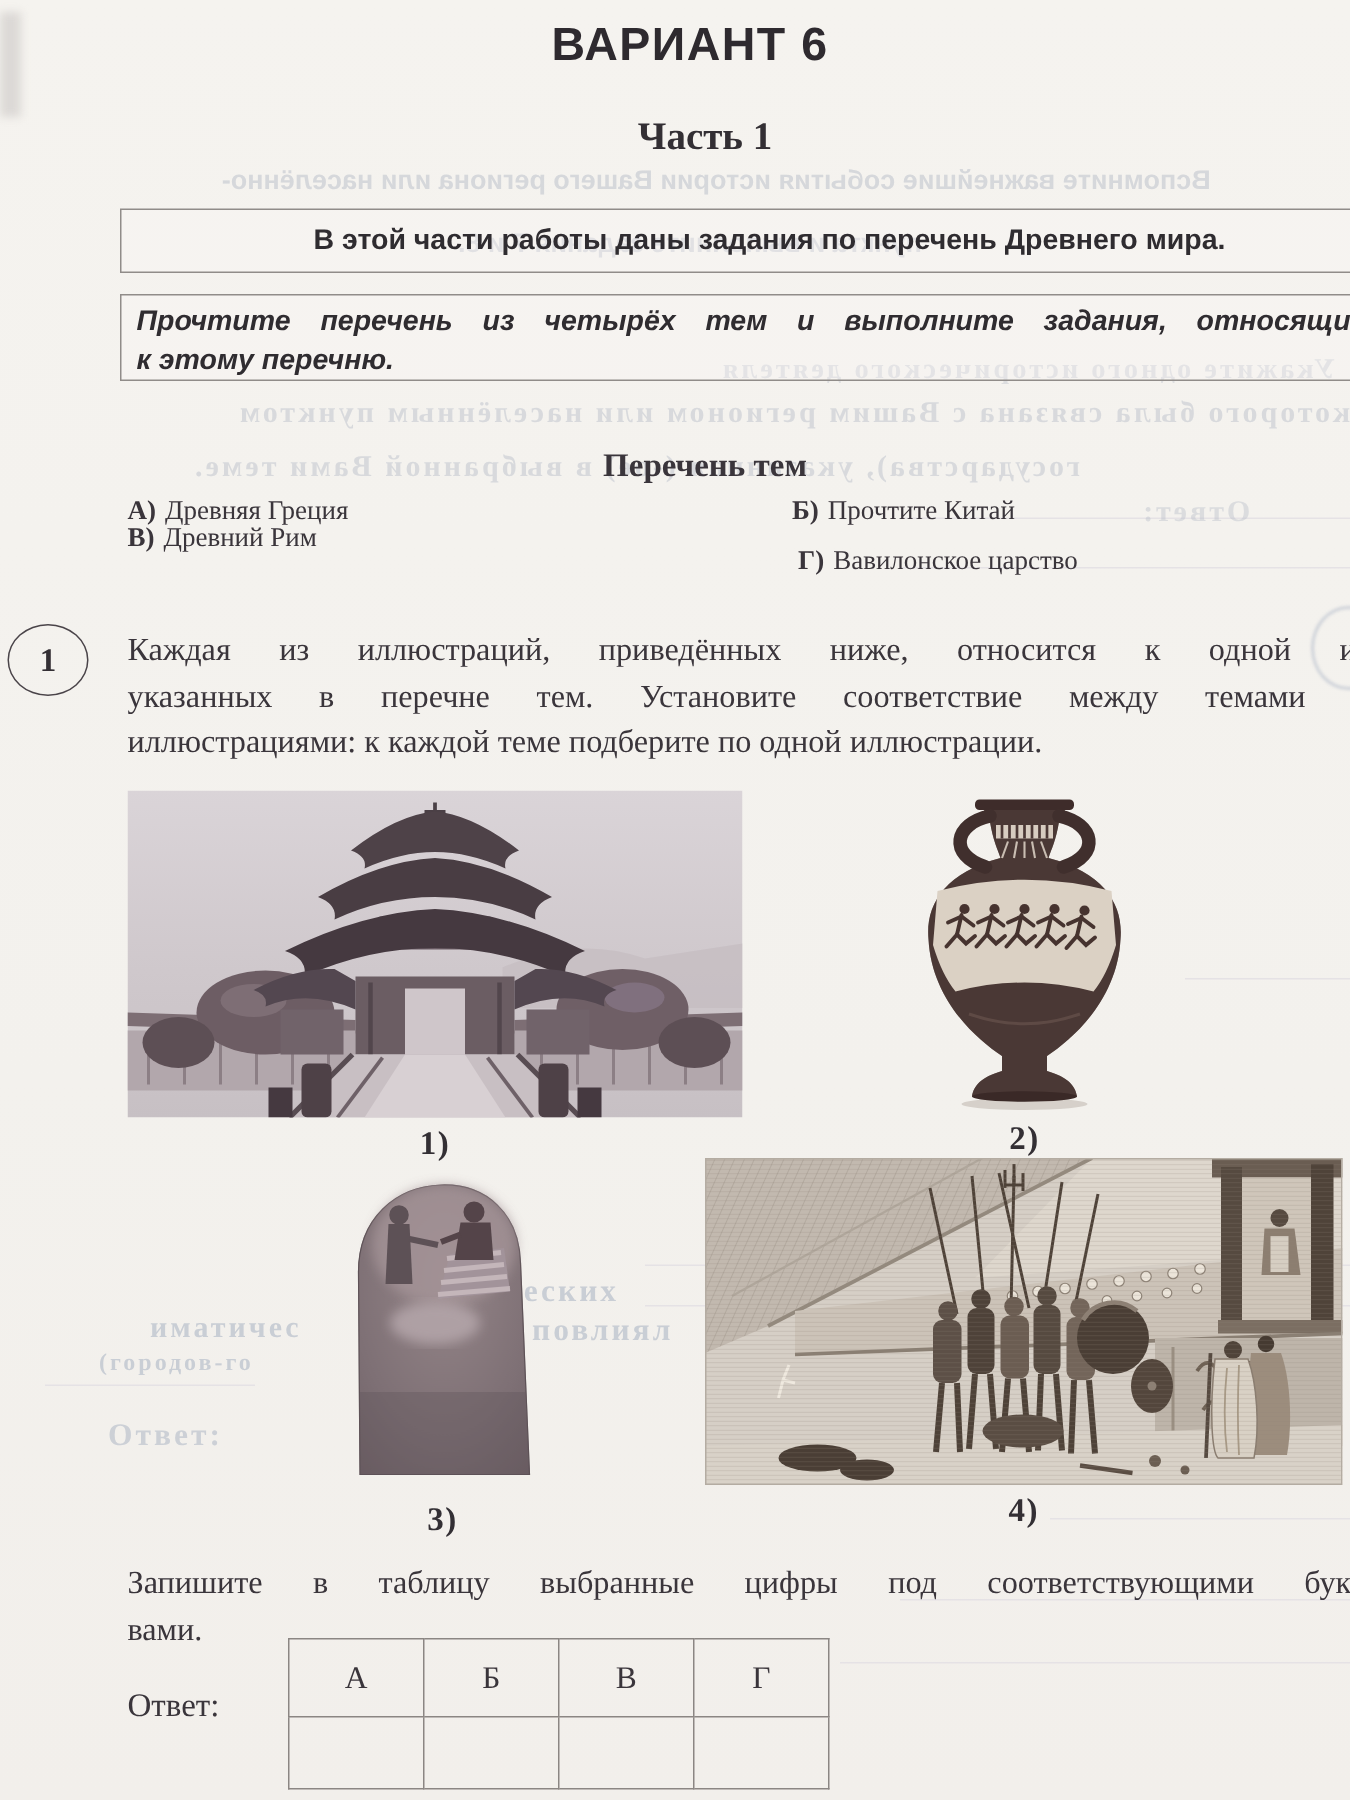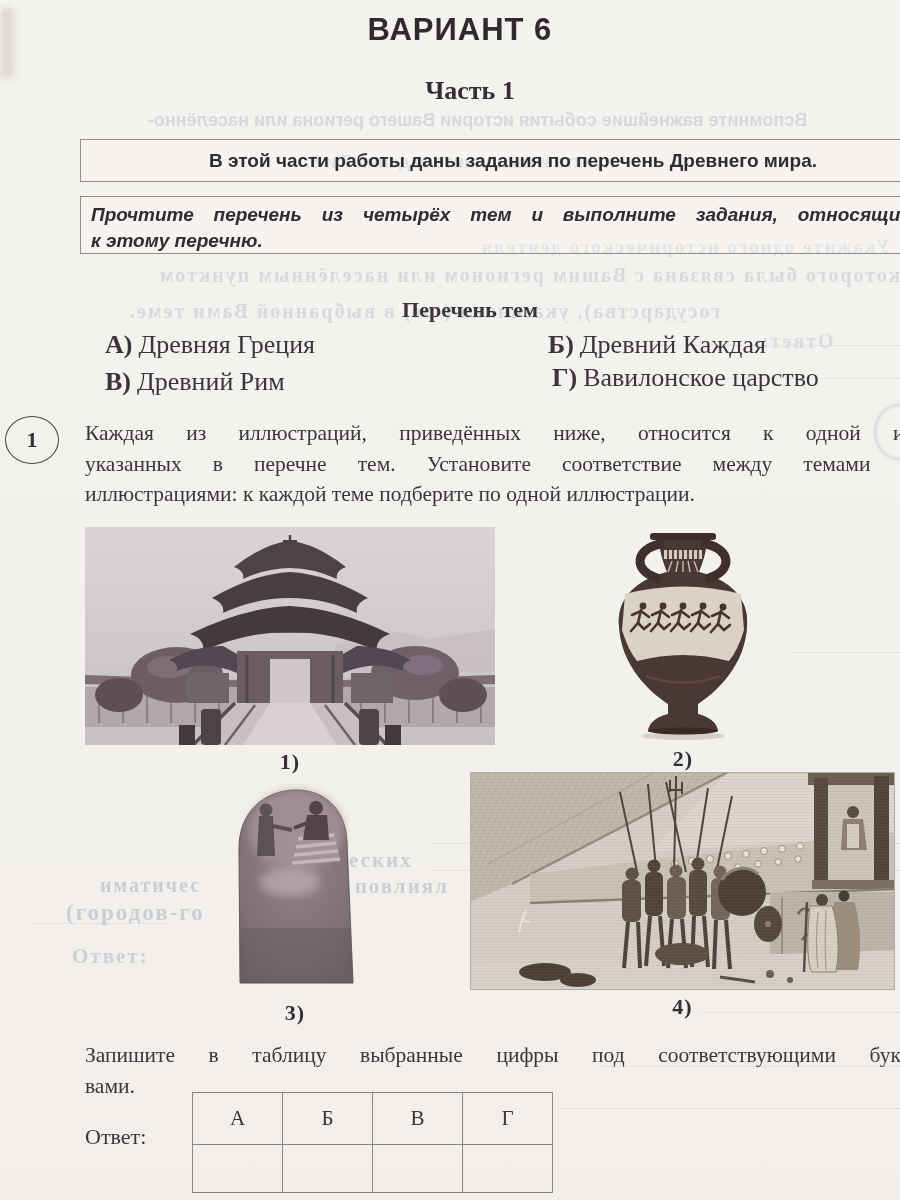--- a/index.html
+++ b/index.html
@@ -28,21 +28,21 @@
   .nbox{position:absolute;left:80px;width:864px;border:1.3px solid #908c89;
     font-family:"Liberation Sans",sans-serif;font-weight:bold;font-size:19px;
     color:#2f2c30;z-index:2;background:rgba(250,249,246,0.25);}
   .nbox1{top:139px;height:41px;line-height:41px;text-align:center;}
   .nbox2{top:196px;height:58px;padding:5px 10px 0 10px;font-style:italic;box-sizing:border-box;}
   .jline{display:block;text-align:justify;text-align-last:justify;line-height:26px;}
   .nline{display:block;line-height:26px;}
   
   .themes-heading{position:absolute;top:297px;left:0;width:940px;text-align:center;
     font-weight:bold;font-size:22px;z-index:2;}
-  .theme{position:absolute;font-size:26px;z-index:2;white-space:nowrap;margin-left:20px;}
+  .theme{position:absolute;font-size:18px;z-index:2;white-space:nowrap;}
   .theme b{margin-right:6px;}
   
   .qbadge{position:absolute;left:5px;top:416px;width:52px;height:46px;
     border:1.6px solid #4a4449;border-radius:50%;text-align:center;line-height:46px;
     font-weight:bold;font-size:22px;color:#332f34;z-index:2;background:transparent;}
   .qtext{position:absolute;left:85px;top:418px;width:828px;font-size:21.5px;z-index:2;}
   .qtext .l{display:block;line-height:30.5px;}
   .qtext .stretch{text-align:justify;text-align-last:justify;}
   .footer-text{position:absolute;left:85px;top:1040px;width:823px;font-size:21.5px;z-index:2;}
   .footer-text .l{display:block;line-height:31px;}
@@ -79,42 +79,42 @@
 
   <div class="ghost ghost-sans mirror" style="left:55px;top:110px;width:845px;text-align:center;font-size:18px;opacity:.55;">Вспомните важнейшие события истории Вашего региона или населённо-</div>
   <div class="ghost ghost-sans mirror" style="left:180px;top:152px;width:560px;text-align:center;font-size:18px;opacity:.5;">пункта и выполните задания 7 и 8.</div>
   <div class="ghost ghost-serif mirror" style="left:430px;top:236px;width:460px;font-size:19px;opacity:.42;">Укажите одного исторического деятеля</div>
   <div class="ghost ghost-serif mirror" style="left:60px;top:264px;width:840px;font-size:20px;opacity:.5;">которого была связана с Вашим регионом или населённым пунктом</div>
   <div class="ghost ghost-serif mirror" style="left:40px;top:300px;width:680px;font-size:20px;opacity:.5;">государства), указанная (-ое) в выбранной Вами теме.</div>
   <div class="ghost ghost-serif mirror" style="left:760px;top:330px;font-size:20px;opacity:.45;">Ответ:</div>
   <div class="ghost ghost-serif" style="left:295px;top:848px;font-size:21px;opacity:.65;color:#b4bcc9;">орических</div>
   <div class="ghost ghost-serif" style="left:100px;top:874px;font-size:20px;opacity:.65;color:#b4bcc9;">иматичес</div>
   <div class="ghost ghost-serif" style="left:320px;top:874px;font-size:21px;opacity:.65;color:#b4bcc9;">ия повлиял</div>
-  <div class="ghost ghost-serif" style="left:66px;top:900px;font-size:23px;opacity:.65;color:#b4bcc9;">(городов-го</div>
+  <div class="ghost ghost-serif" style="left:66px;top:900px;font-size:16px;opacity:.65;color:#b4bcc9;">(городов-го</div>
   <div class="ghost ghost-serif" style="left:72px;top:944px;font-size:21px;opacity:.6;color:#b4bcc9;">Ответ:</div>
 
   <div class="variant-title">ВАРИАНТ 6</div>
   <div class="part-title">Часть 1</div>
 
   <div class="nbox nbox1">
     <span>В этой части работы даны задания по перечень Древнего мира.</span>
   </div>
   <div class="nbox nbox2">
     <span class="jline">Прочтите перечень из четырёх тем и выполните задания, относящиеся</span>
     <span class="nline">к этому перечню.</span>
   </div>
 
   <div class="themes-heading">Перечень тем</div>
   <div class="theme" style="left:85px;top:330px;">
     <b>А)</b><span>Древняя Греция</span>
   </div>
   <div class="theme" style="left:528px;top:330px;">
-    <b>Б)</b><span>Древний Каждая</span>
-  </div>
-  <div class="theme" style="left:85px;top:367px;">
+    <b>Б)</b><span>Прочтите Китай</span>
+  </div>
+  <div class="theme" style="left:85px;top:348px;">
     <b>В)</b><span>Древний Рим</span>
   </div>
   <div class="theme" style="left:532px;top:363px;">
     <b>Г)</b><span>Вавилонское царство</span>
   </div>
 
   <div class="qbadge">1</div>
   <div class="qtext">
     <span class="l stretch">Каждая из иллюстраций, приведённых ниже, относится к одной из</span>
     <span class="l stretch">указанных в перечне тем. Установите соответствие между темами и</span>

